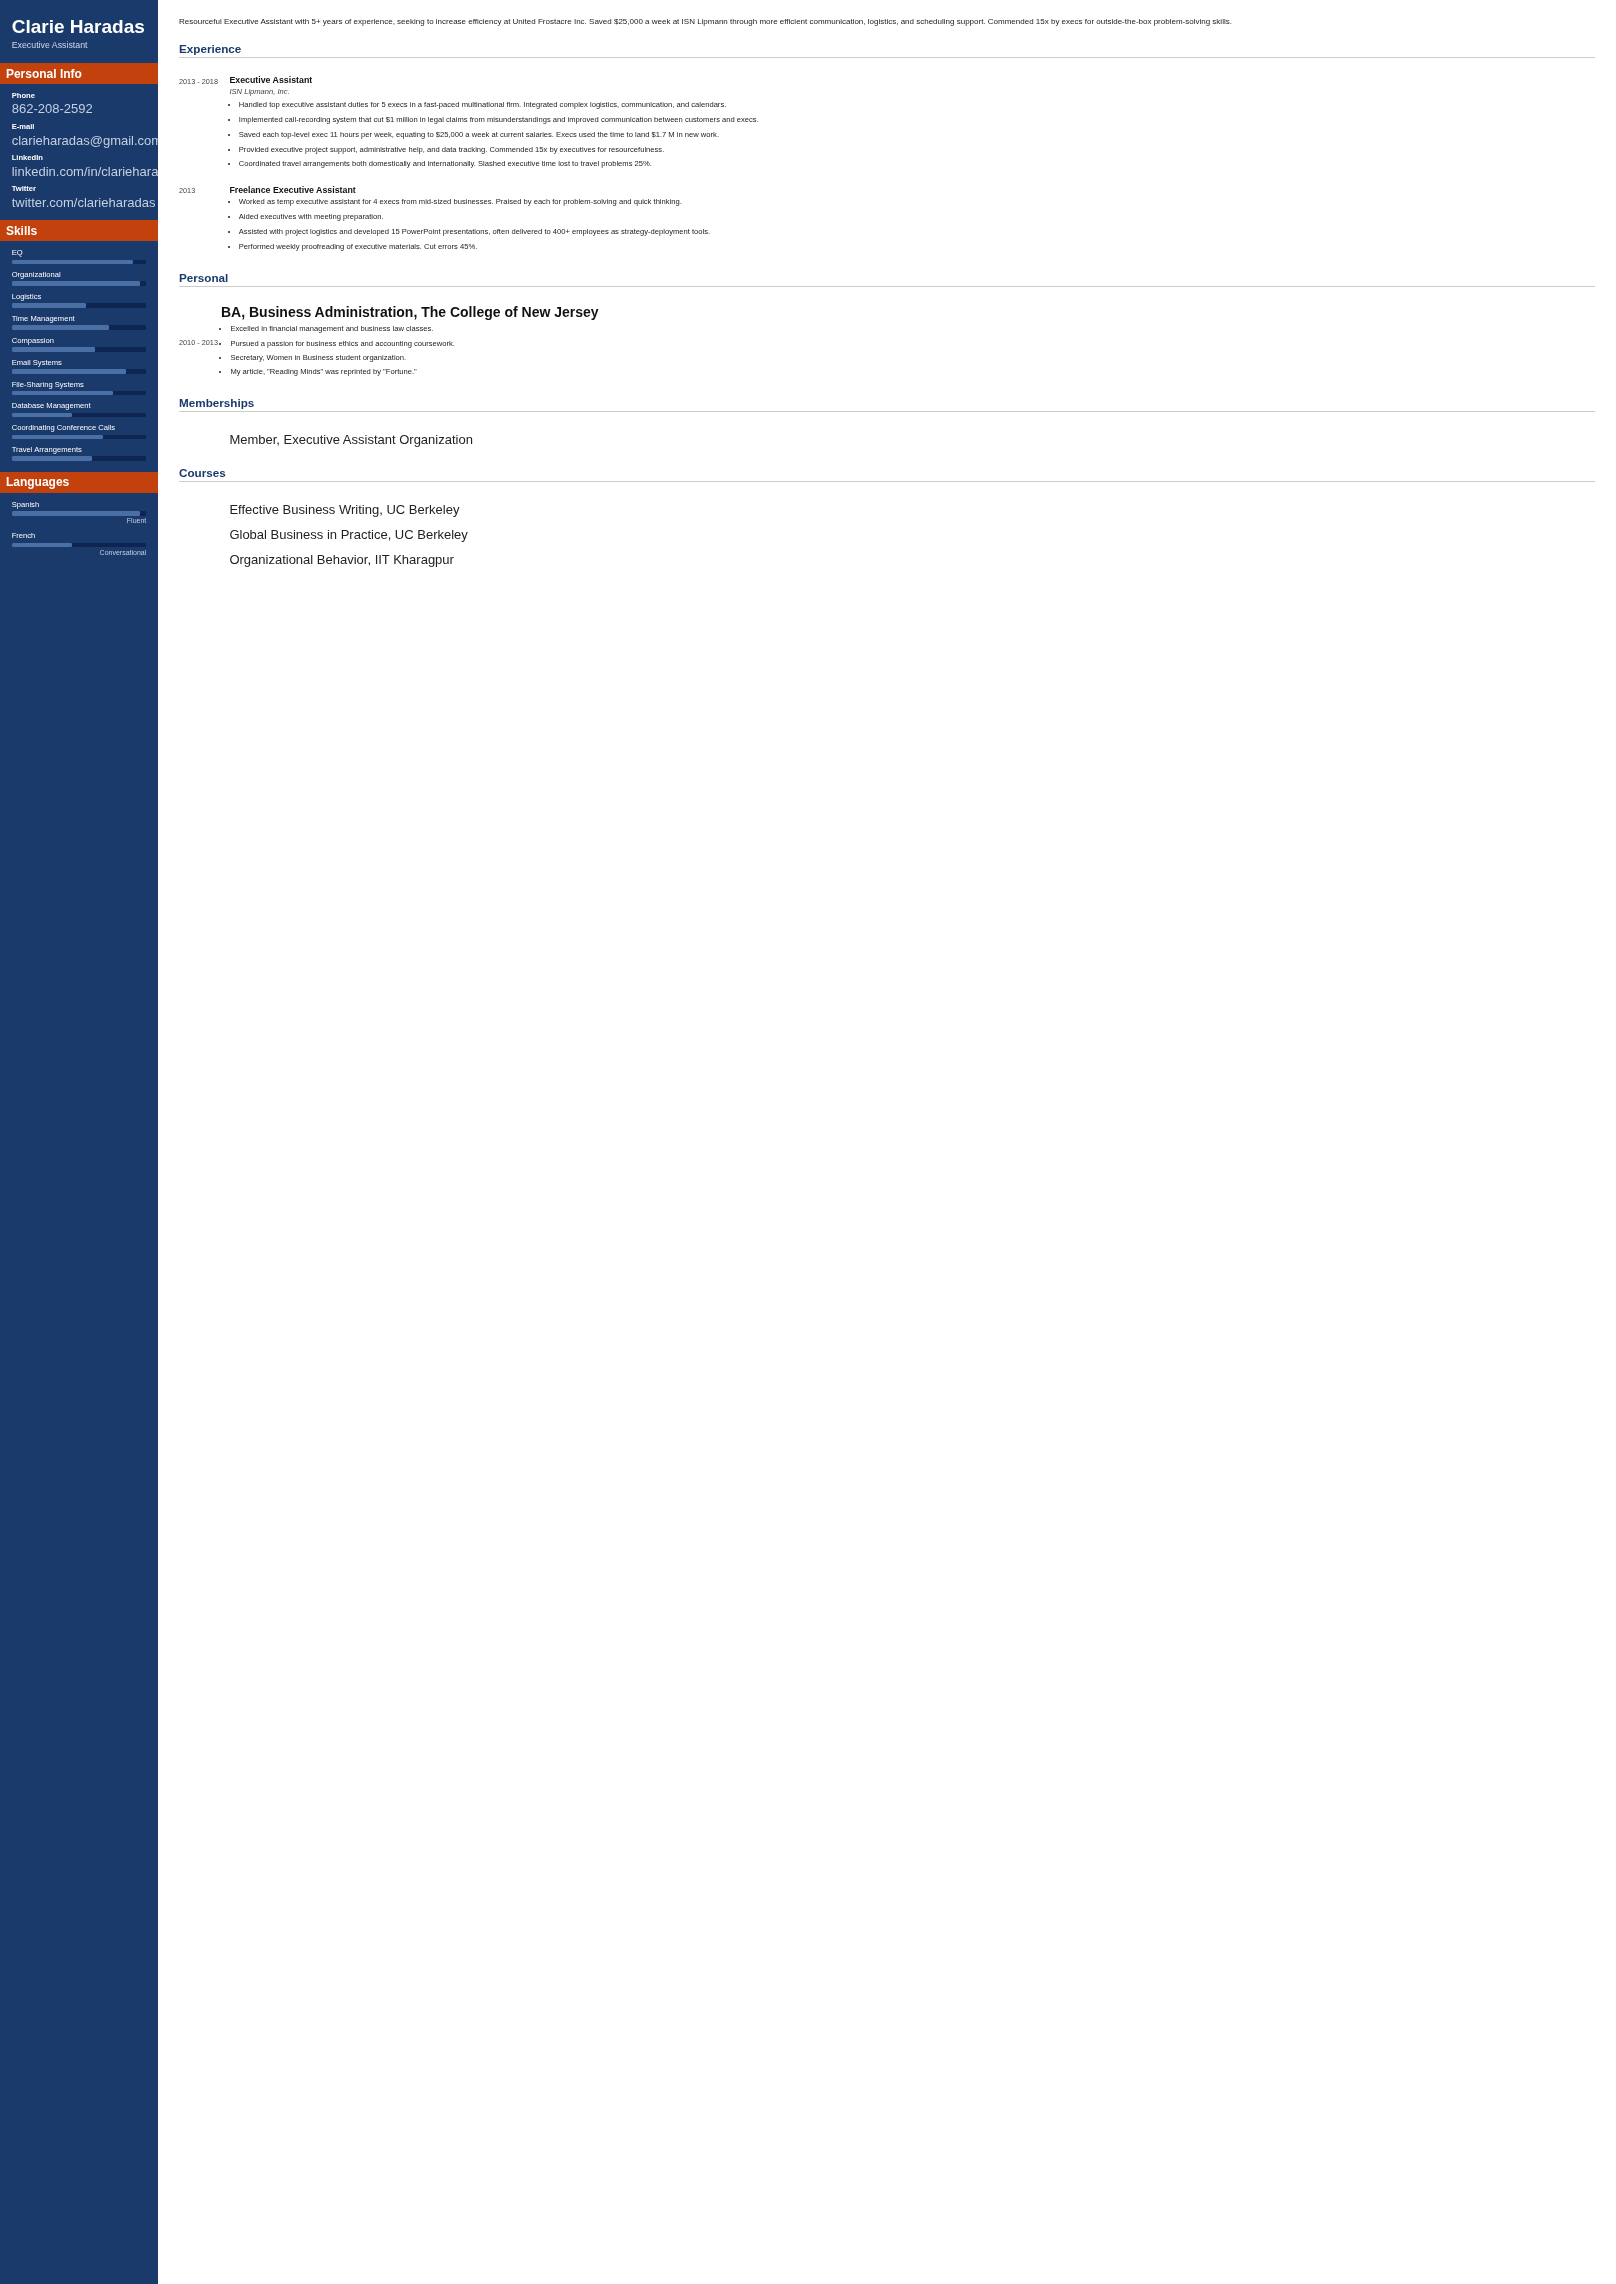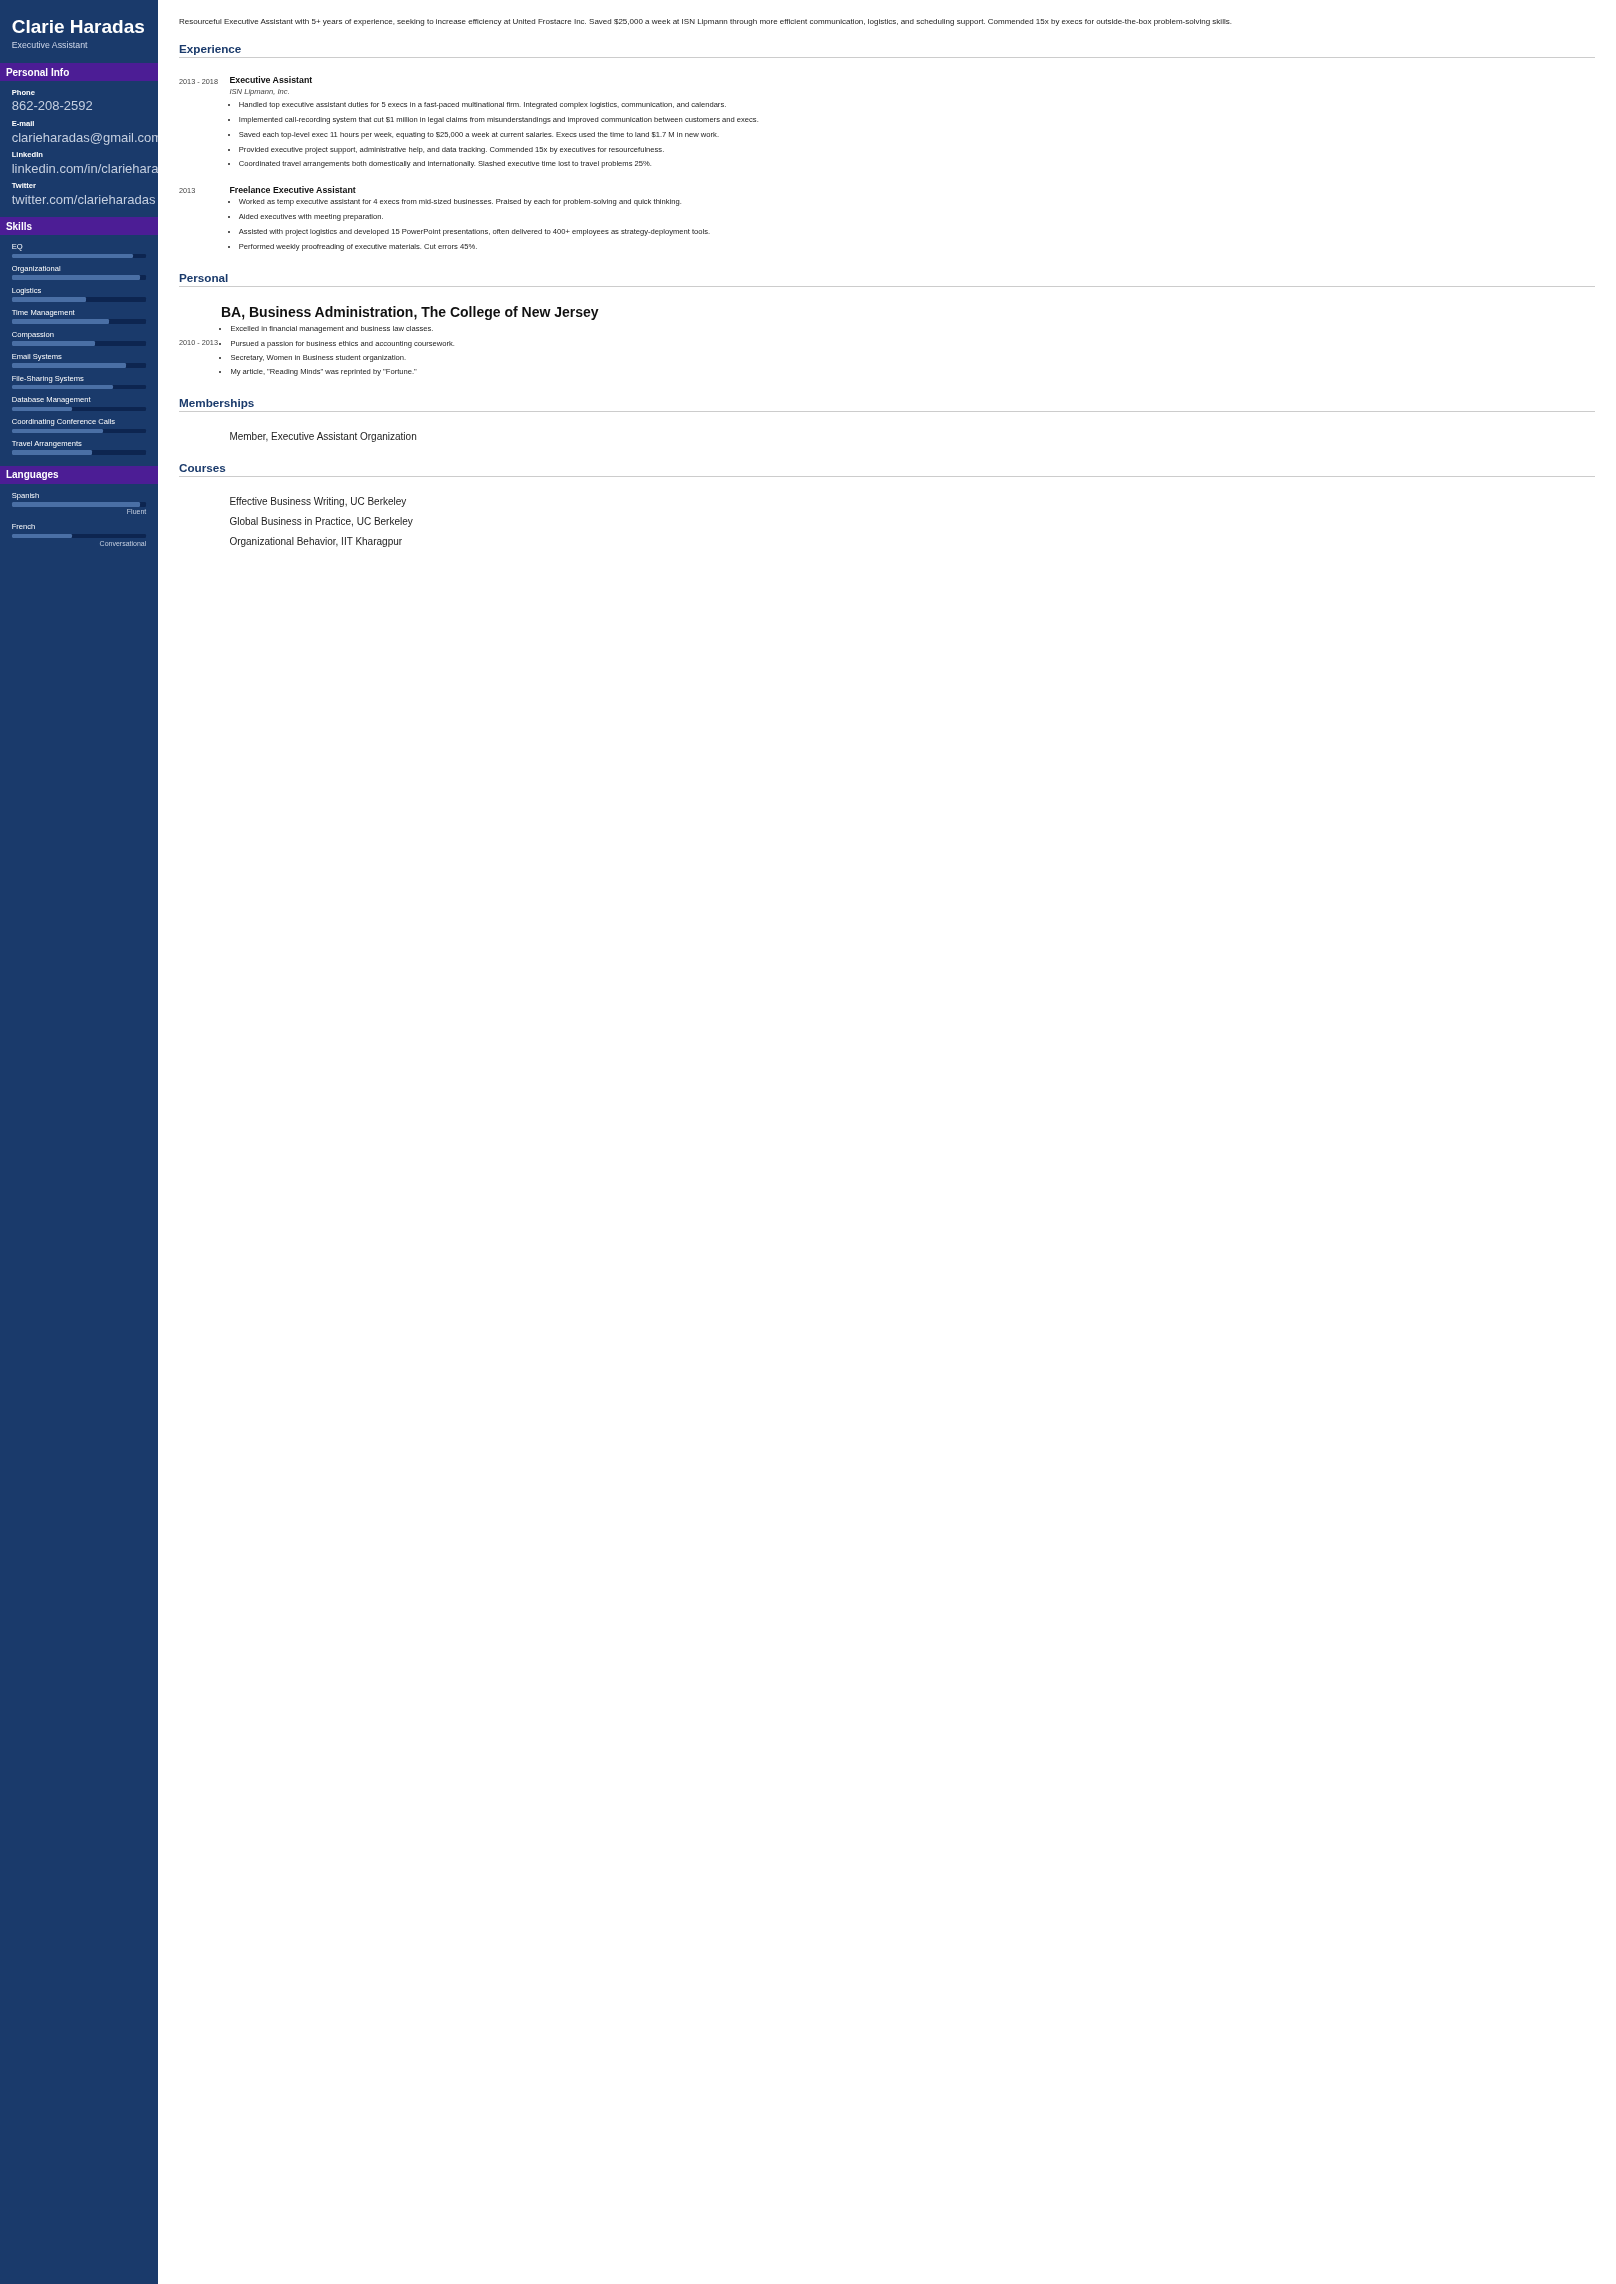--- a/index.html
+++ b/index.html
@@ -25,23 +25,23 @@
       margin-bottom: 2px;
     }
     .sidebar-title {
       font-size: 8.8px;
       font-weight: normal;
       margin-bottom: 13px;
       color: #d0d8ea;
     }
 
     .sidebar-section-title {
-      background: #4c1d95;
+      background: #c2410c;
       color: #fff;
-      font-size: 10px;
+      font-size: 12px;
       font-weight: bold;
       padding: 3.5px 5.9px;
       margin-bottom: 7px;
       margin-left: -11.7px;
       margin-right: -11.7px;
     }
 
     .contact-label {
       font-weight: bold;
       font-size: 7.6px;
@@ -186,21 +186,21 @@
 
     .simple-item {
       display: flex;
       gap: 9.4px;
       margin-bottom: 3.5px;
     }
     .simple-indent {
       min-width: 41px;
     }
     .simple-text {
-      font-size: 10px;
+      font-size: 13px;
       color: #222;
       line-height: 1.65;
     }
   </style>
 </head>
 <body>
 
 <aside class="sidebar">
   <div class="sidebar-name">Clarie Haradas</div>
   <div class="sidebar-title">Executive Assistant</div>

